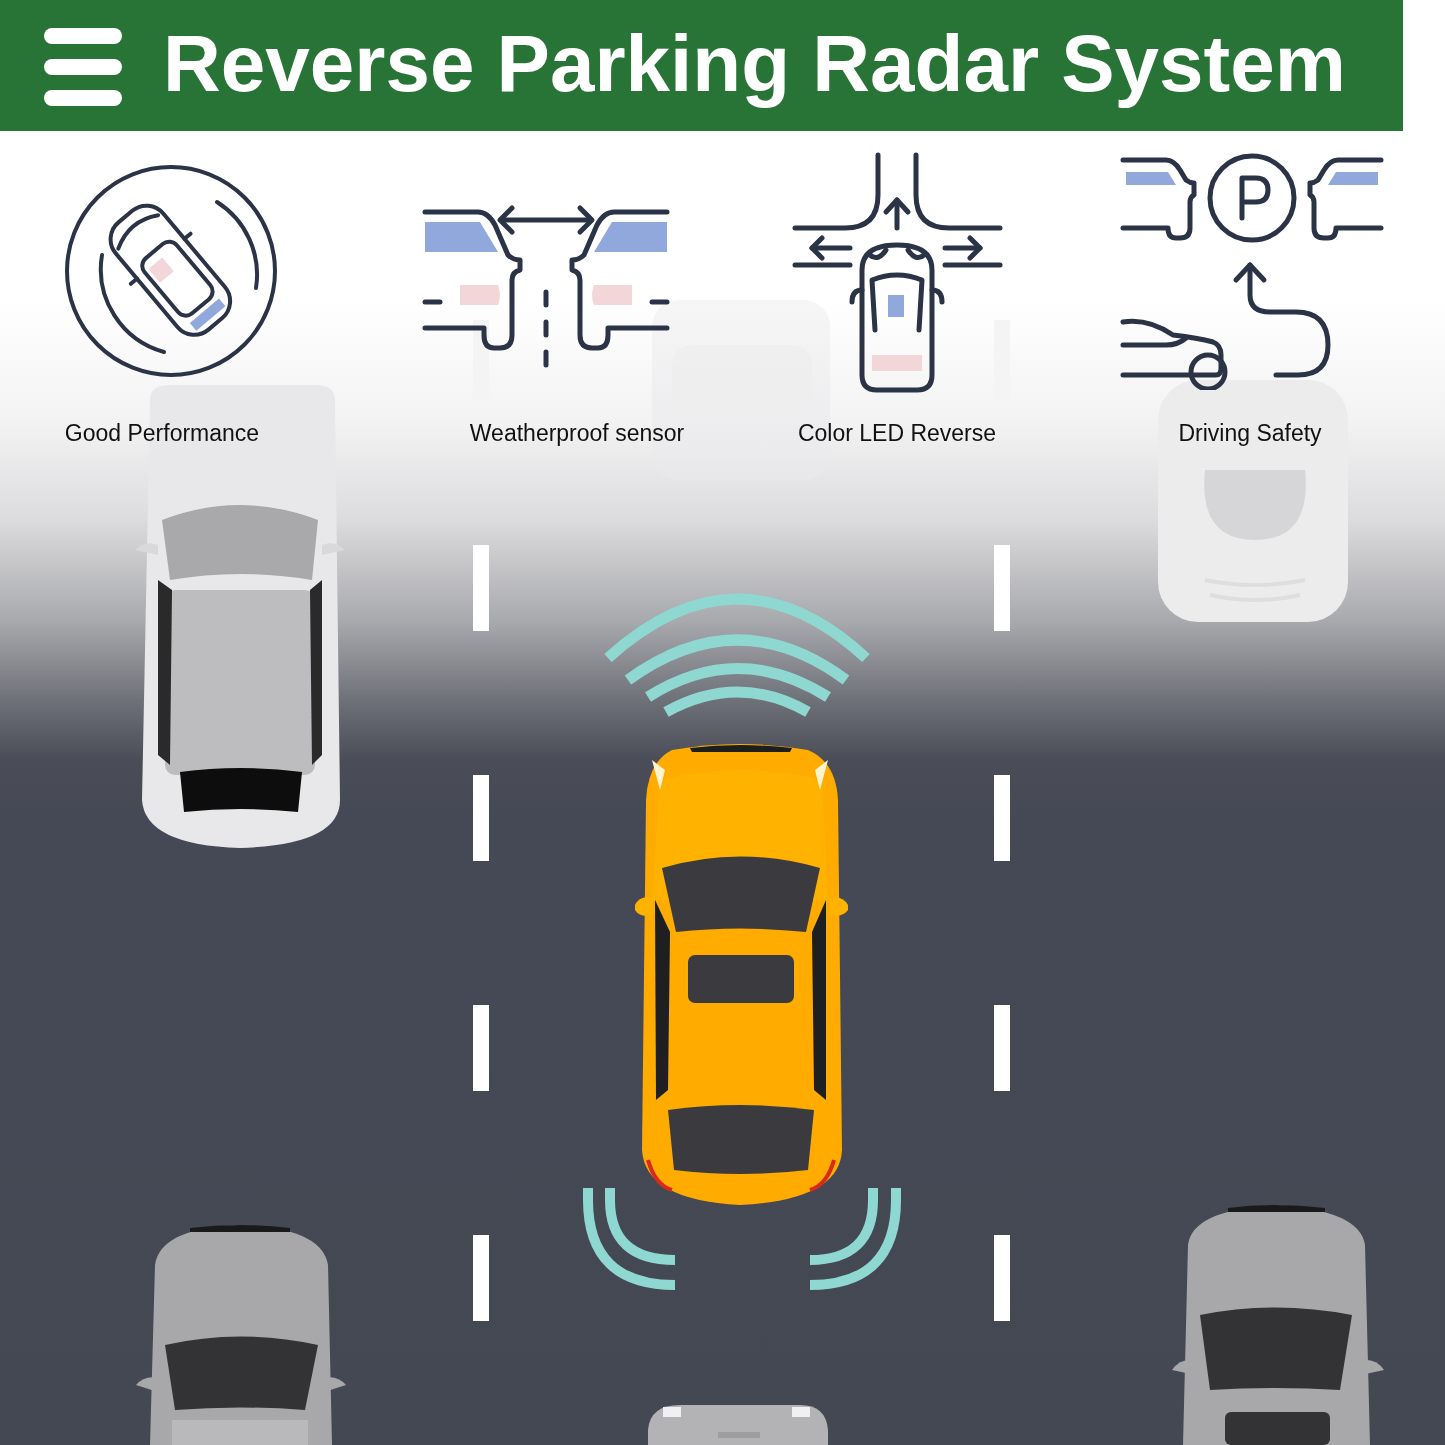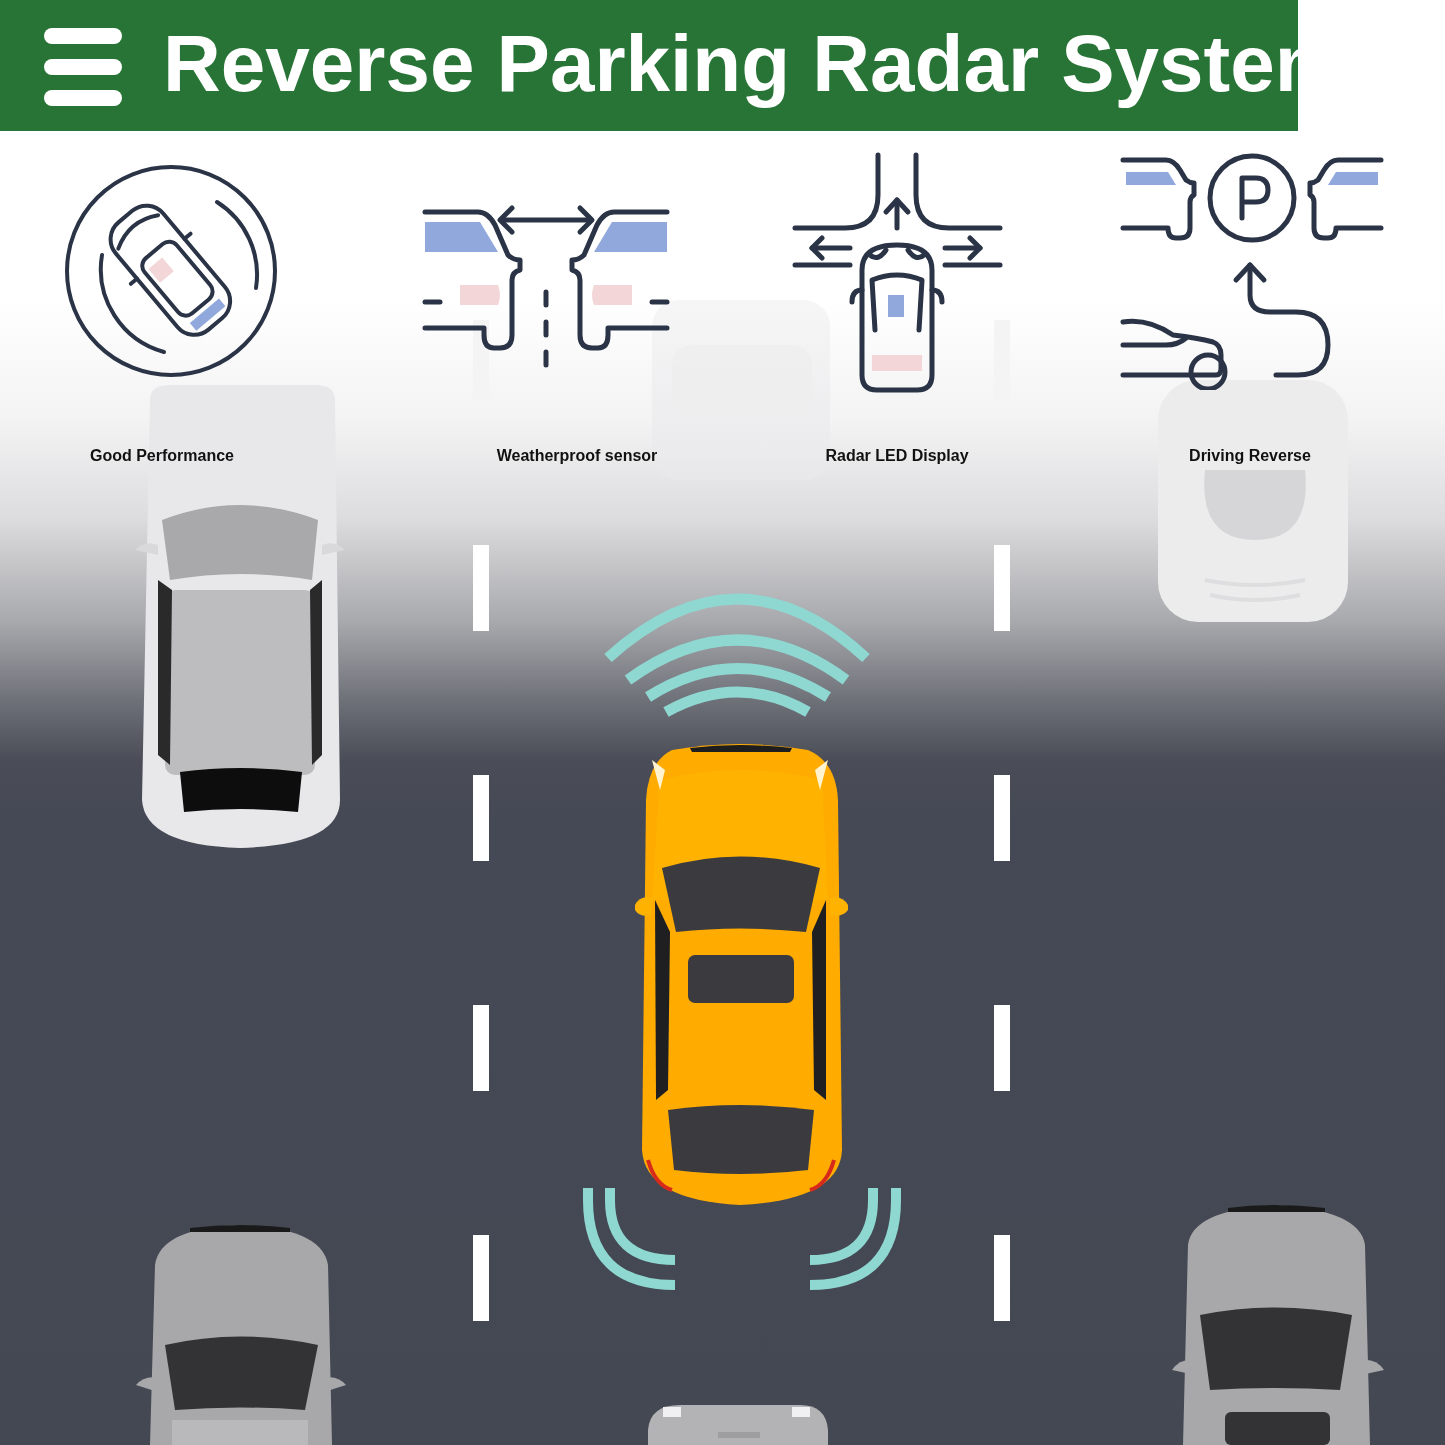--- a/index.html
+++ b/index.html
@@ -7,40 +7,40 @@
   body {
     position: relative;
     font-family: "Liberation Sans", sans-serif;
     background: linear-gradient(to bottom,
       #ffffff 0px, #ffffff 300px,
       #f3f3f4 420px, #dcdcde 520px,
       #a9aaae 620px, #6f7179 700px,
       #4a4d57 760px, #454955 820px, #444853 1445px);
   }
   .banner {
-    position: absolute; left: 0; top: 0; width: 1298px; height: 131px;
+    position: absolute; left: 0; top: 0; width: 1403px; height: 131px;
     background: #287436;
     display: flex; align-items: center;
   }
   .menu-icon { position: absolute; left: 44px; top: 28px; width: 78px; height: 78px; }
   .menu-icon span {
     position: absolute; left: 0; width: 78px; height: 16px;
     background: #fff; border-radius: 8px;
   }
   .banner-title {
     position: absolute; left: 163px; top: 14px;
     color: #fff; font-weight: bold; font-size: 80px; letter-spacing: 0px;
     white-space: nowrap; line-height: 100px;
   }
   .road-svg { position: absolute; left: 0; top: 0; width: 1445px; height: 1445px; }
   .feature { position: absolute; }
   .feature-label {
     position: absolute; top: 420px;
-    font-weight: bold; font-size: 16px; color: #111;
-    white-space: nowrap; transform: translateX(-50%); margin-top: 27px;
+    font-weight: normal; font-size: 23px; color: #111;
+    white-space: nowrap; transform: translateX(-50%);
   }
   .feature-icon { position: absolute; }
 </style>
 </head>
 <body>
 
 <svg class="road-svg" viewBox="0 0 1445 1445" xmlns="http://www.w3.org/2000/svg">
   <defs>
     <linearGradient id="laneFade" x1="0" y1="0" x2="0" y2="1">
       <stop offset="0" stop-color="#ffffff" stop-opacity="0.6"></stop>
@@ -214,33 +214,33 @@
       <path d="M155 98 L190 98"></path>
       <path d="M180 88 L190 98 L180 108"></path>
       <path d="M72 120 Q72 95 107 95 Q142 95 142 120 L142 225 Q142 240 127 240 L87 240 Q72 240 72 225 Z"></path>
       <path d="M85 180 L82 130 Q107 120 132 130 L129 180"></path>
       <path d="M72 140 Q62 140 62 152"></path>
       <path d="M142 140 Q152 140 152 152"></path>
       <path d="M80 105 Q88 112 96 100"></path>
       <path d="M134 105 Q126 112 118 100"></path>
     </g>
   </svg>
-  <div class="feature-label" style="left:897px">Radar LED Display</div>
+  <div class="feature-label" style="left:897px">Color LED Reverse</div>
 </div>
 
 <div class="feature">
   <svg class="feature-icon" style="left:1118px;top:150px" width="268" height="240" viewBox="0 0 268 240">
     <path d="M8 22 L50 22 L58 35 L8 35 Z" fill="#91a8dc"></path>
     <path d="M260 22 L218 22 L210 35 L260 35 Z" fill="#91a8dc"></path>
     <g fill="none" stroke="#2a3446" stroke-width="5" stroke-linecap="round" stroke-linejoin="round">
       <path d="M5 10 L48 10 Q56 10 62 20 L68 30 Q72 33 76 33 L76 45 Q72 47 72 52 L72 78 Q72 88 62 88 L58 88 Q50 88 50 78 L5 78"></path>
       <path d="M263 10 L220 10 Q212 10 206 20 L200 30 Q196 33 192 33 L192 45 Q196 47 196 52 L196 78 Q196 88 206 88 L210 88 Q218 88 218 78 L263 78"></path>
       <circle cx="134" cy="48" r="42"></circle>
       <path d="M124 68 L124 28 L138 28 Q150 28 150 40 Q150 52 138 52 L124 52"></path>
       <path d="M118 130 L132 115 L146 130"></path>
       <path d="M132 115 L132 145 Q132 162 152 162 L178 162 Q210 162 210 195 Q210 225 180 225 L158 225"></path>
       <path d="M5 172 Q30 168 55 185 Q80 188 95 192 Q103 195 103 205 L103 218 Q103 225 98 225 L5 225"></path>
       <path d="M5 195 L48 195 Q60 195 68 188"></path>
       <circle cx="90" cy="222" r="17"></circle>
     </g>
   </svg>
-  <div class="feature-label" style="left:1250px">Driving Reverse</div>
+  <div class="feature-label" style="left:1250px">Driving Safety</div>
 </div>
 
 </body></html>

